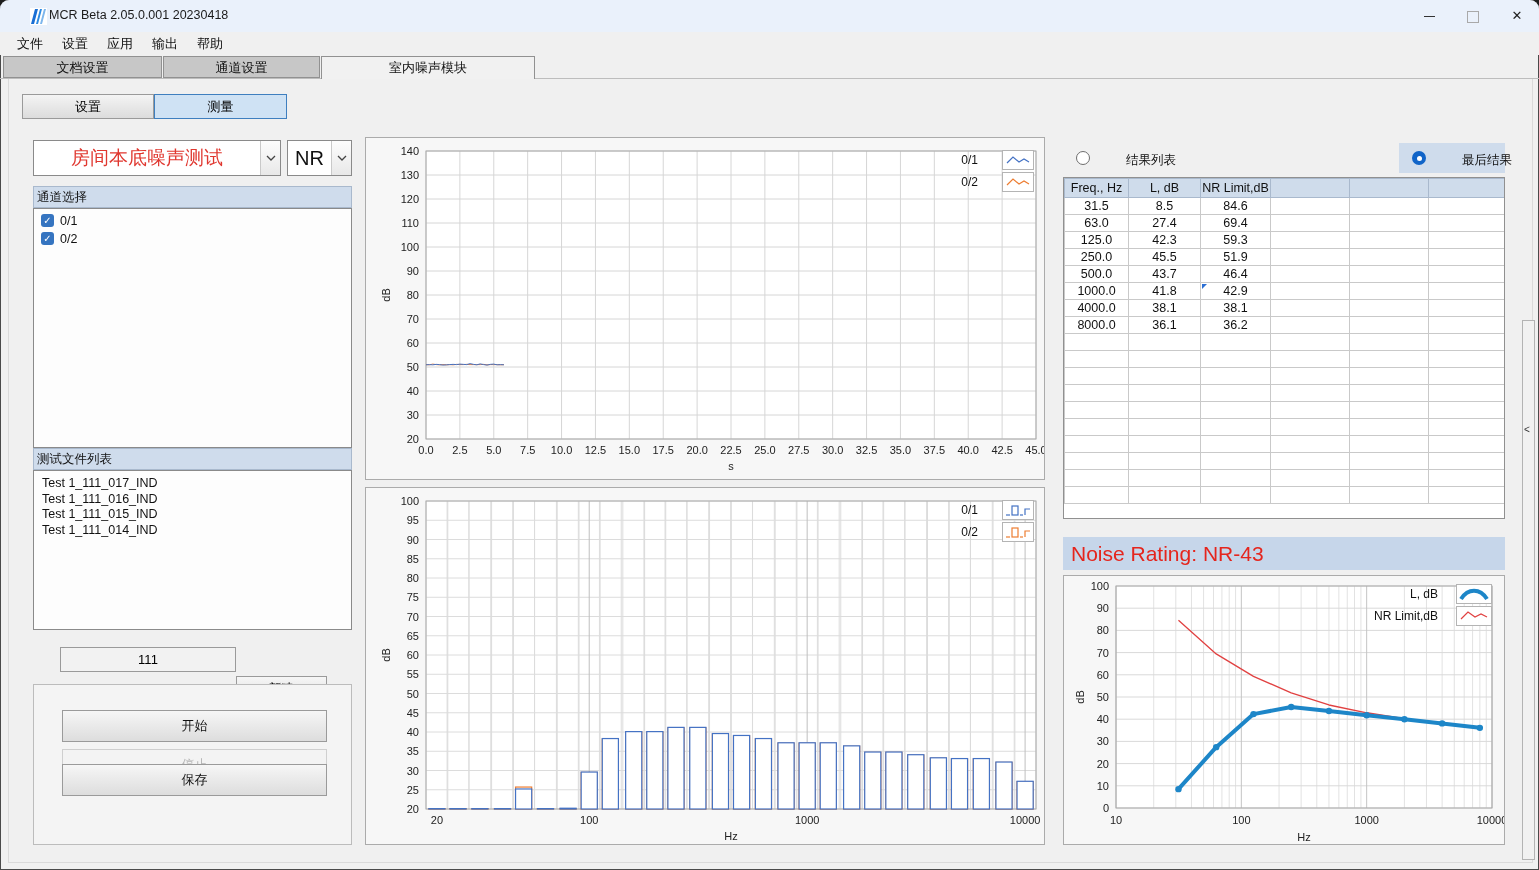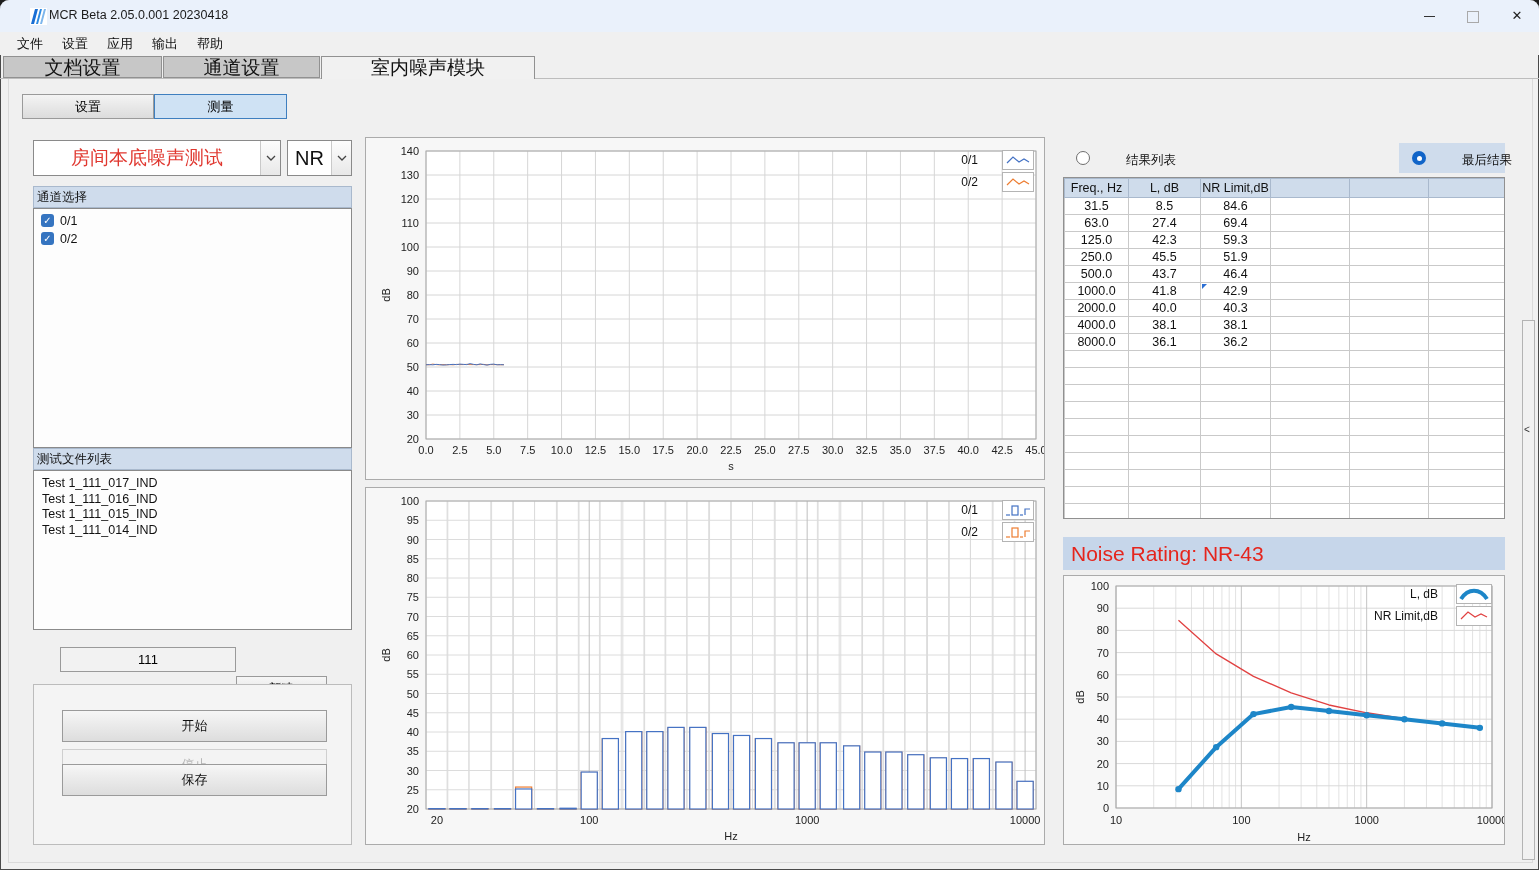--- a/index.html
+++ b/index.html
@@ -15,21 +15,21 @@
   .btn-max{right:44px;}
   .btn-close{right:0;font-size:13px;}
   .min-glyph{display:inline-block;width:11px;border-top:1px solid #333;vertical-align:middle;}
   .max-glyph{display:inline-block;width:10px;height:10px;border:1px solid #a9a9a9;vertical-align:middle;}
   
   .menubar{position:absolute;left:0;top:32px;width:100%;height:23px;background:#f0f0f0;display:flex;align-items:center;padding-left:8px;box-sizing:border-box;}
   .menu-item{font-size:13px;color:#111;padding:2px 9px;margin-right:1px;}
   
   .tabbar{position:absolute;left:0;top:56px;width:100%;height:23px;}
   .tabline{position:absolute;left:0;top:78px;width:100%;height:1px;background:#bdbdbd;}
-  .tab{position:absolute;top:0;height:22px;line-height:22px;text-align:center;font-size:19px;
+  .tab{position:absolute;top:0;height:22px;line-height:22px;text-align:center;font-size:13px;
        background:#c7c7c7;border:1px solid #919191;box-sizing:border-box;color:#111;}
   .tab.active{background:#f1f1f1;height:23px;border-bottom:none;z-index:3;}
   .module-panel{position:absolute;left:8px;top:79px;width:1523px;height:783px;border:1px solid #dadada;border-top:none;background:#f0f0f0;}
   
   .subtab{position:absolute;top:94px;height:25px;line-height:24px;text-align:center;font-size:13px;
           background:linear-gradient(#f4f4f4,#dcdcdc);border:1px solid #9a9a9a;box-sizing:border-box;}
   .subtab.active{background:#cfe2f4;border:1px solid #3f7fbf;}
   
   .select{position:absolute;background:#fff;border:1px solid #8a8a8a;box-sizing:border-box;display:flex;align-items:center;}
   .select .val{flex:1;text-align:center;}
@@ -520,28 +520,20 @@
           </tr>
           <tr>
             <td>1000.0</td>
             <td>41.8</td>
             <td>42.9<span class="cell-marker"></span></td>
             <td></td>
             <td></td>
             <td></td>
           </tr>
           <tr>
-            <td>2000.0</td>
-            <td>40.0</td>
-            <td>40.3</td>
-            <td></td>
-            <td></td>
-            <td></td>
-          </tr>
-          <tr>
             <td>4000.0</td>
             <td>38.1</td>
             <td>38.1</td>
             <td></td>
             <td></td>
             <td></td>
           </tr>
           <tr>
             <td>8000.0</td>
             <td>36.1</td>

